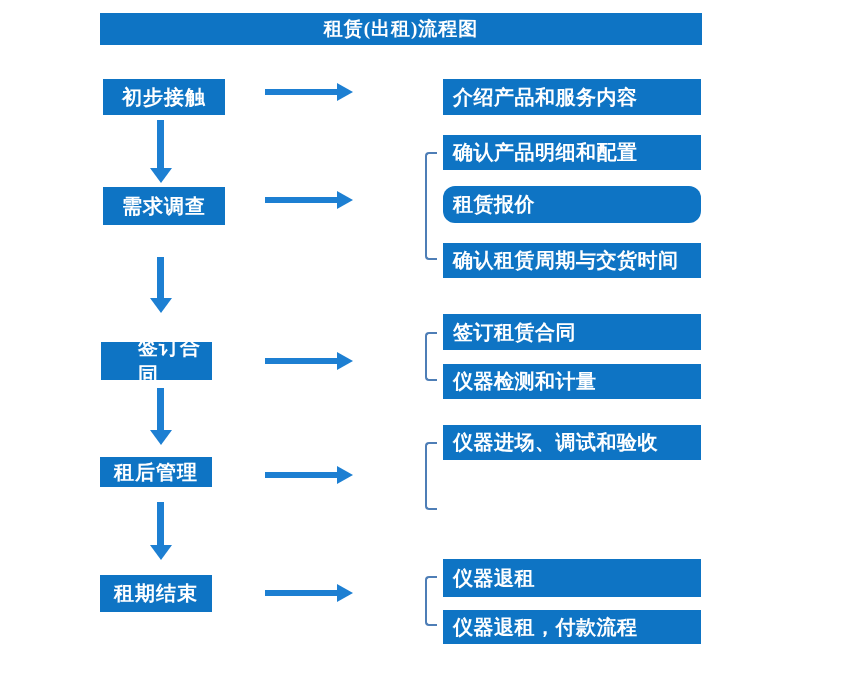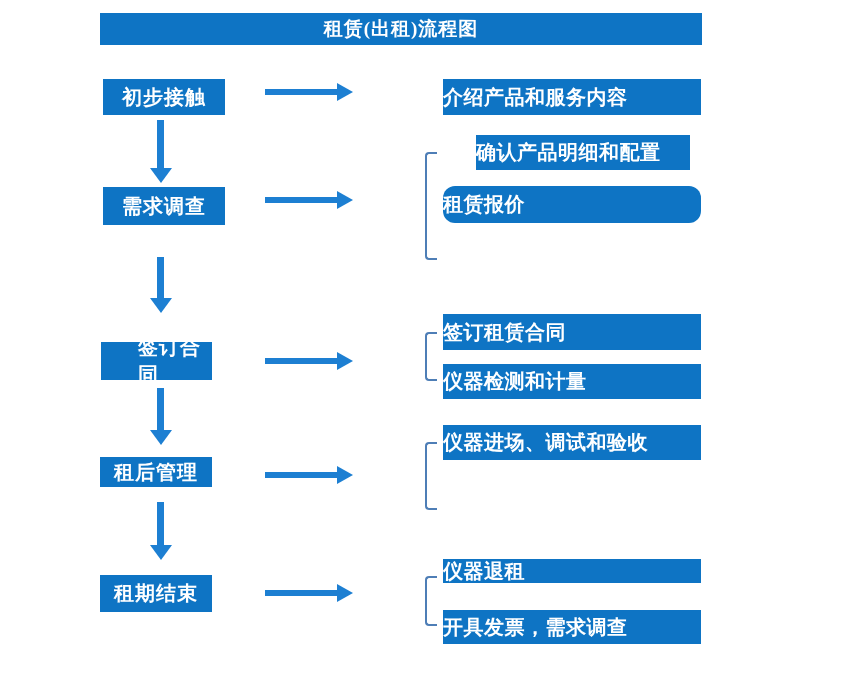--- a/index.html
+++ b/index.html
@@ -28,20 +28,21 @@
     justify-content: center;
     font-size: 19px;
     letter-spacing: 1px;
   }
   .step {
     justify-content: center;
     font-size: 20px;
     letter-spacing: 1px;
   }
   .detail {
+    padding-left: 10px;
     font-size: 20px;
     letter-spacing: 0.5px;
     white-space: nowrap;
     overflow: hidden;
   }
 
   
   .v-arrow {
     position: absolute;
     left: 157px;
@@ -117,24 +118,25 @@
   <div class="h-arrow" style="top:472px;"></div>
   <div class="h-arrow" style="top:590px;"></div>
 
   <div class="bracket" style="top:152px; height:108px;"></div>
   <div class="bracket" style="top:332px; height:49px;"></div>
   <div class="bracket" style="top:442px; height:68px;"></div>
   <div class="bracket" style="top:576px; height:50px;"></div>
 
   <div class="bluebox detail" style="left:443px; top:79px;  width:258px; height:36px;">介绍产品和服务内容</div>
 
-  <div class="bluebox detail" style="left:443px; top:135px; width:214px; height:35px;margin-left:33px;">确认产品明细和配置</div>
+  <div class="bluebox detail" style="left:443px; top:135px; width:258px; height:35px;">确认产品明细和配置</div>
   <div class="bluebox detail" style="left:443px; top:186px; width:258px; height:37px;border-radius:12px;">租赁报价</div>
+  <div class="bluebox detail" style="left:443px; top:243px; width:258px; height:35px;">确认租赁周期与交货时间</div>
 
   <div class="bluebox detail" style="left:443px; top:314px; width:258px; height:36px;">签订租赁合同</div>
   <div class="bluebox detail" style="left:443px; top:364px; width:258px; height:35px;">仪器检测和计量</div>
 
   <div class="bluebox detail" style="left:443px; top:425px; width:258px; height:35px;">仪器进场、调试和验收</div>
 
-  <div class="bluebox detail" style="left:443px; top:559px; width:258px; height:24px;">仪器退租</div>
-  <div class="bluebox detail" style="left:443px; top:610px; width:258px; height:34px;">开具发票，需求调查</div>
+  <div class="bluebox detail" style="left:443px; top:559px; width:258px; height:38px;">仪器退租</div>
+  <div class="bluebox detail" style="left:443px; top:610px; width:258px; height:34px;">仪器退租，付款流程</div>
 
 </div>
 
 </body></html>

